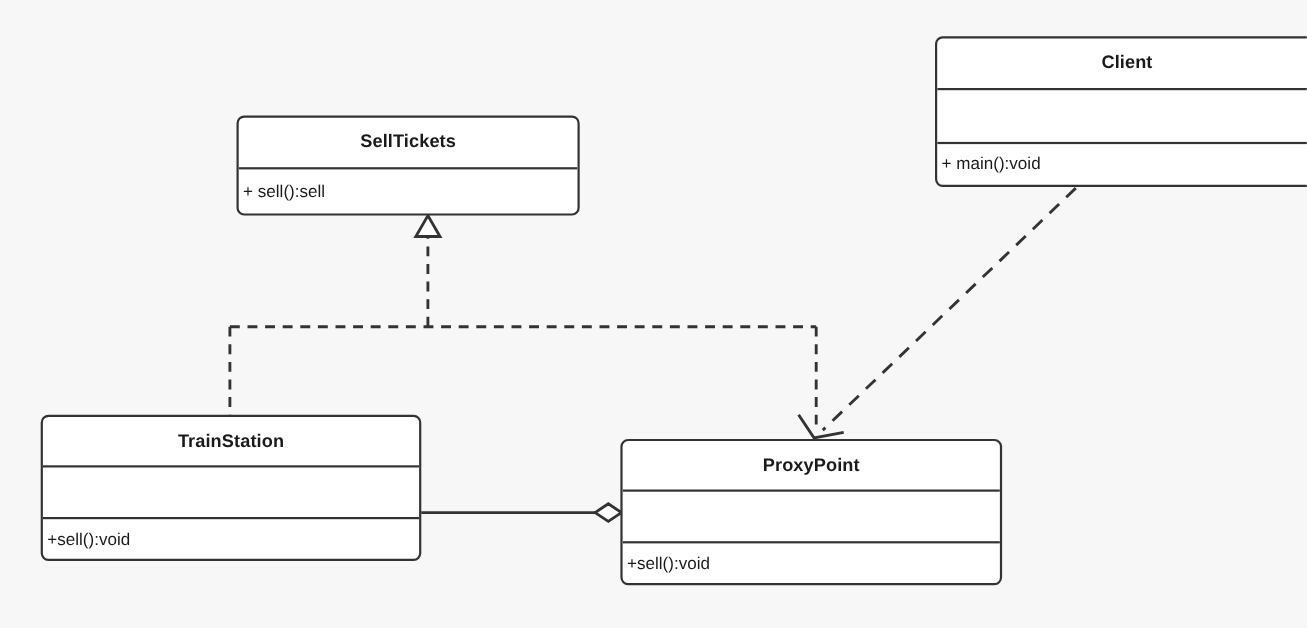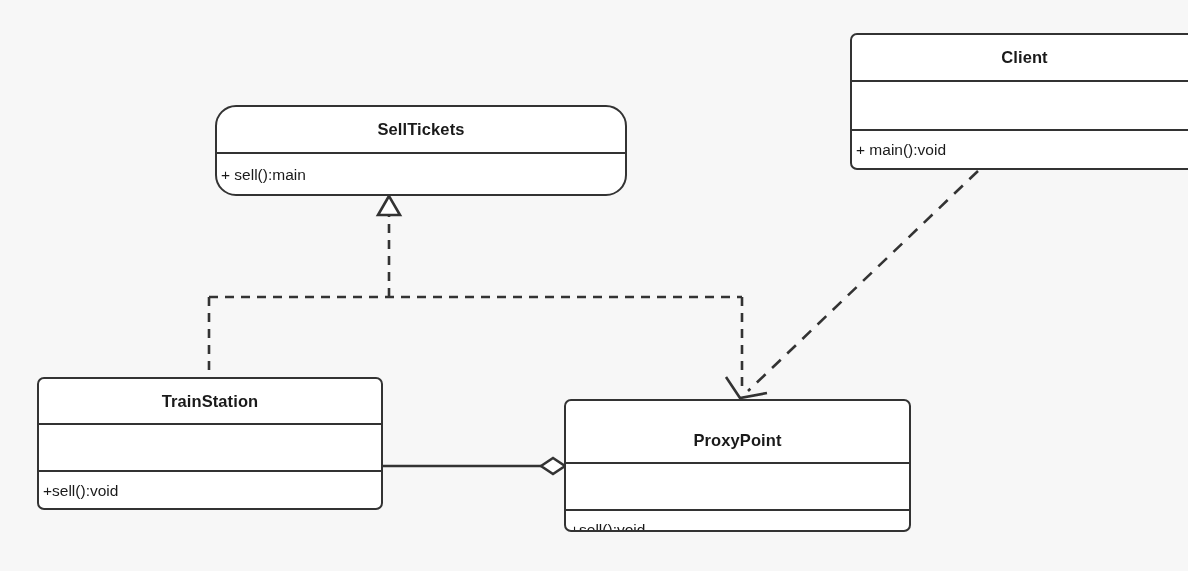--- a/index.html
+++ b/index.html
@@ -51,36 +51,36 @@
     align-items: center;
     font-size: 15.5px;
     color: #1a1a1a;
     padding-left: 4px;
   }
   .uml-compartment.empty {
     padding-left: 0;
   }
 
   
-  #box-selltickets { left: 215px; top: 105px; width: 412px; height: 91px; border-radius: 21px; }
+  #box-selltickets { left: 215px; top: 105px; width: 312px; height: 91px; }
   #box-selltickets .uml-name { height: 45px; }
   #box-selltickets .uml-compartment { height: 44px; }
 
   #box-client { left: 850px; top: 33px; width: 349px; height: 137px; }
   #box-client .uml-name { height: 45px; }
   #box-client .cmp-attrs { height: 49px; }
   #box-client .cmp-ops { height: 39px; }
 
   #box-trainstation { left: 37px; top: 377px; width: 346px; height: 133px; }
   #box-trainstation .uml-name { height: 44px; }
   #box-trainstation .cmp-attrs { height: 47px; }
   #box-trainstation .cmp-ops { height: 40px; }
 
   #box-proxypoint { left: 564px; top: 399px; width: 347px; height: 133px; }
-  #box-proxypoint .uml-name { height: 44px; margin-top: 17px; }
+  #box-proxypoint .uml-name { height: 44px; }
   #box-proxypoint .cmp-attrs { height: 47px; }
   #box-proxypoint .cmp-ops { height: 40px; }
 </style>
 </head>
 <body>
 
 <div id="canvas">
 
   <svg id="edges" viewBox="0 0 1188 571" width="1188" height="571" xmlns="http://www.w3.org/2000/svg">
 
@@ -104,21 +104,21 @@
 
     <g>
       <line x1="978" y1="171" x2="748" y2="391" stroke="#333333" stroke-width="2.6" stroke-dasharray="12,9"></line>
 
       <path d="M 726 377 L 740 398 L 767 393" fill="none" stroke="#333333" stroke-width="2.6" stroke-linecap="butt" stroke-linejoin="miter"></path>
     </g>
   </svg>
 
   <div class="uml-class" id="box-selltickets">
     <div class="uml-name">SellTickets</div>
-    <div class="uml-compartment cmp-ops">+ sell():main</div>
+    <div class="uml-compartment cmp-ops">+ sell():sell</div>
   </div>
 
   <div class="uml-class" id="box-client">
     <div class="uml-name">Client</div>
     <div class="uml-compartment cmp-attrs empty"></div>
     <div class="uml-compartment cmp-ops">+ main():void</div>
   </div>
 
   <div class="uml-class" id="box-trainstation">
     <div class="uml-name">TrainStation</div>

